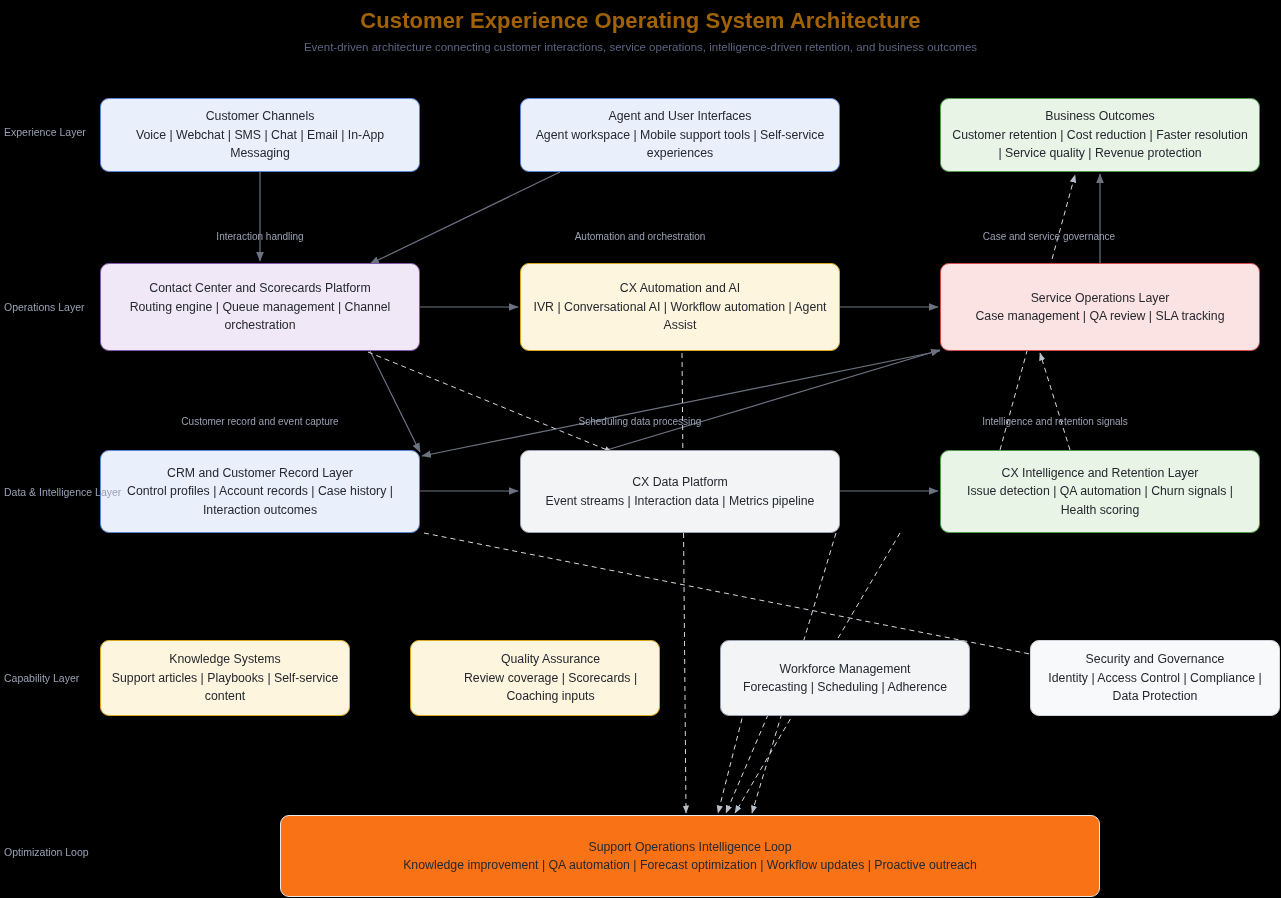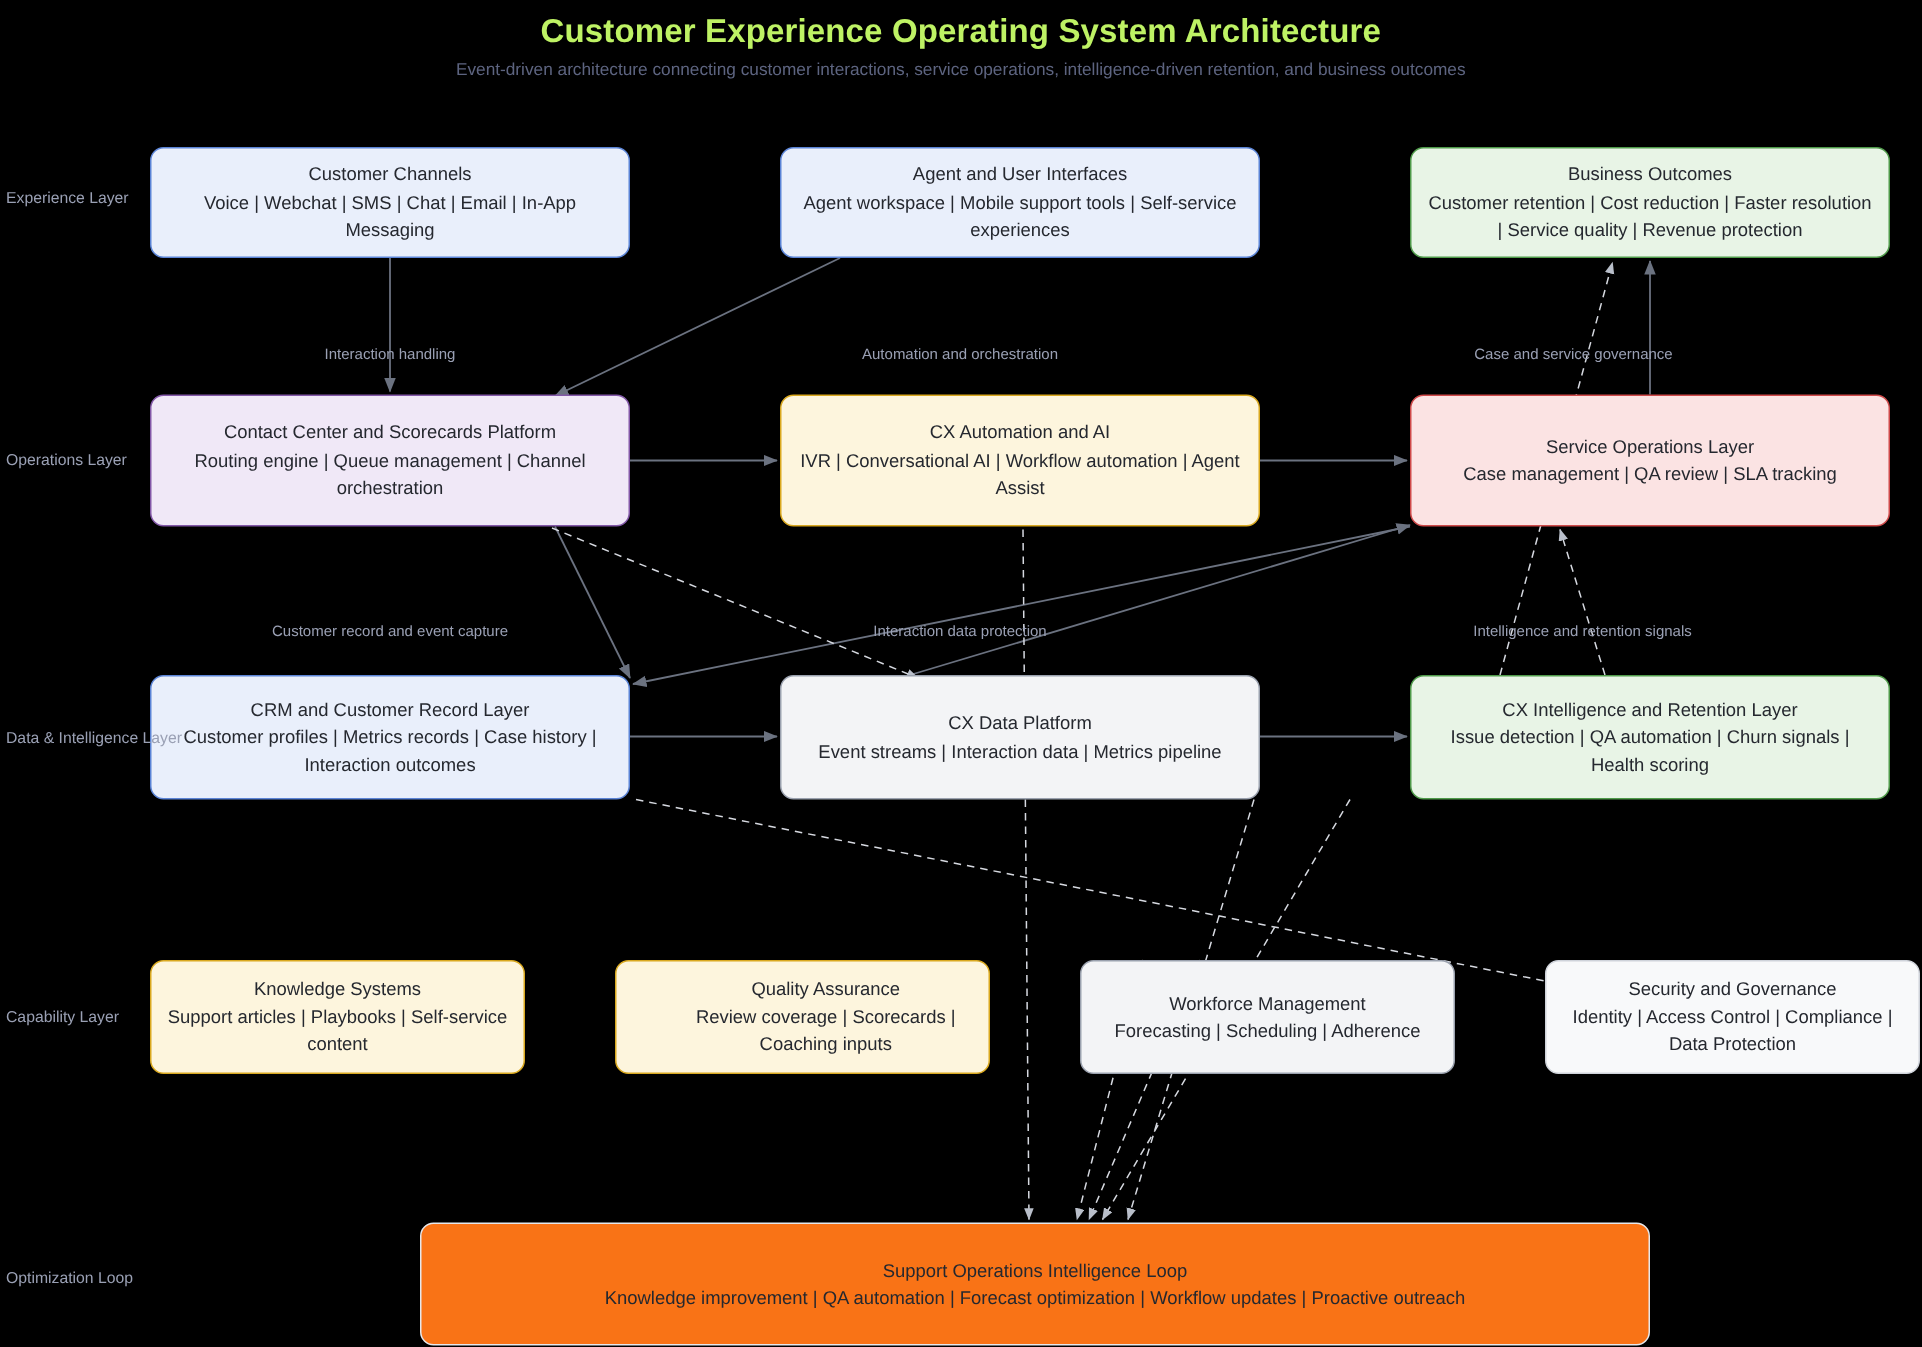--- a/index.html
+++ b/index.html
@@ -1,20 +1,20 @@
 <!DOCTYPE html>
 <html><head>
 <meta charset="utf-8">
 <style>
   html,body{margin:0;padding:0;background:#000;}
   body{width:1281px;height:898px;overflow:hidden;font-family:"Liberation Sans",sans-serif;}
   #stage{position:relative;width:1281px;height:898px;background:#000;}
 
   .hdr{position:absolute;left:0;right:0;text-align:center;}
-  .title{top:8px;font-size:22px;font-weight:bold;color:#bef264;letter-spacing:.1px;}
+  .title{top:8px;font-size:22px;font-weight:bold;color:#a16207;letter-spacing:.1px;}
   .subtitle{top:41px;font-size:11.5px;color:#5d6480;}
 
   svg.edges{position:absolute;left:0;top:0;width:1281px;height:898px;overflow:visible;}
 
   .node{position:absolute;box-sizing:border-box;border-radius:9px;border-width:1.3px;border-style:solid;
         display:flex;align-items:center;justify-content:center;text-align:center;padding:6px 10px;}
   .node .inner{width:100%;}
   .node .t1{font-size:12.3px;color:#25282f;line-height:1.5;}
   .node .t2{font-size:12.3px;color:#25282f;line-height:1.5;}
 
@@ -94,21 +94,21 @@
       </div>
       <div class="node" style="left: 940px; top: 263px; width: 320px; height: 88px; background: rgb(251, 227, 227); border-color: rgb(207, 74, 74);">
         <div class="inner">
           <div class="t1">Service Operations Layer</div>
           <div class="t2">Case management | QA review | SLA tracking</div>
         </div>
       </div>
       <div class="node" style="left: 100px; top: 450px; width: 320px; height: 83px; background: rgb(233, 239, 251); border-color: rgb(91, 132, 214);">
         <div class="inner">
           <div class="t1">CRM and Customer Record Layer</div>
-          <div class="t2">Customer profiles | Metrics records | Case history | Interaction outcomes</div>
+          <div class="t2">Control profiles | Account records | Case history | Interaction outcomes</div>
         </div>
       </div>
       <div class="node" style="left: 520px; top: 450px; width: 320px; height: 83px; background: rgb(243, 244, 246); border-color: rgb(154, 161, 174);">
         <div class="inner">
           <div class="t1">CX Data Platform</div>
           <div class="t2">Event streams | Interaction data | Metrics pipeline</div>
         </div>
       </div>
       <div class="node" style="left: 940px; top: 450px; width: 320px; height: 83px; background: rgb(232, 244, 230); border-color: rgb(79, 154, 74);">
         <div class="inner">
@@ -150,17 +150,17 @@
   <div id="label-layer">
       <div class="layer-label" style="left: 4px; top: 126px;">Experience Layer</div>
       <div class="layer-label" style="left: 4px; top: 301px;">Operations Layer</div>
       <div class="layer-label" style="left: 4px; top: 486px;">Data &amp; Intelligence Layer</div>
       <div class="layer-label" style="left: 4px; top: 672px;">Capability Layer</div>
       <div class="layer-label" style="left: 4px; top: 846px;">Optimization Loop</div>
       <div class="edge-label" style="left: 260px; top: 231px;">Interaction handling</div>
       <div class="edge-label" style="left: 640px; top: 231px;">Automation and orchestration</div>
       <div class="edge-label" style="left: 1049px; top: 231px;">Case and service governance</div>
       <div class="edge-label" style="left: 260px; top: 416px;">Customer record and event capture</div>
-      <div class="edge-label" style="left: 640px; top: 416px;">Interaction data protection</div>
+      <div class="edge-label" style="left: 640px; top: 416px;">Scheduling data processing</div>
       <div class="edge-label" style="left: 1055px; top: 416px;">Intelligence and retention signals</div>
     </div>
 
 </div>
 
 </body></html>

